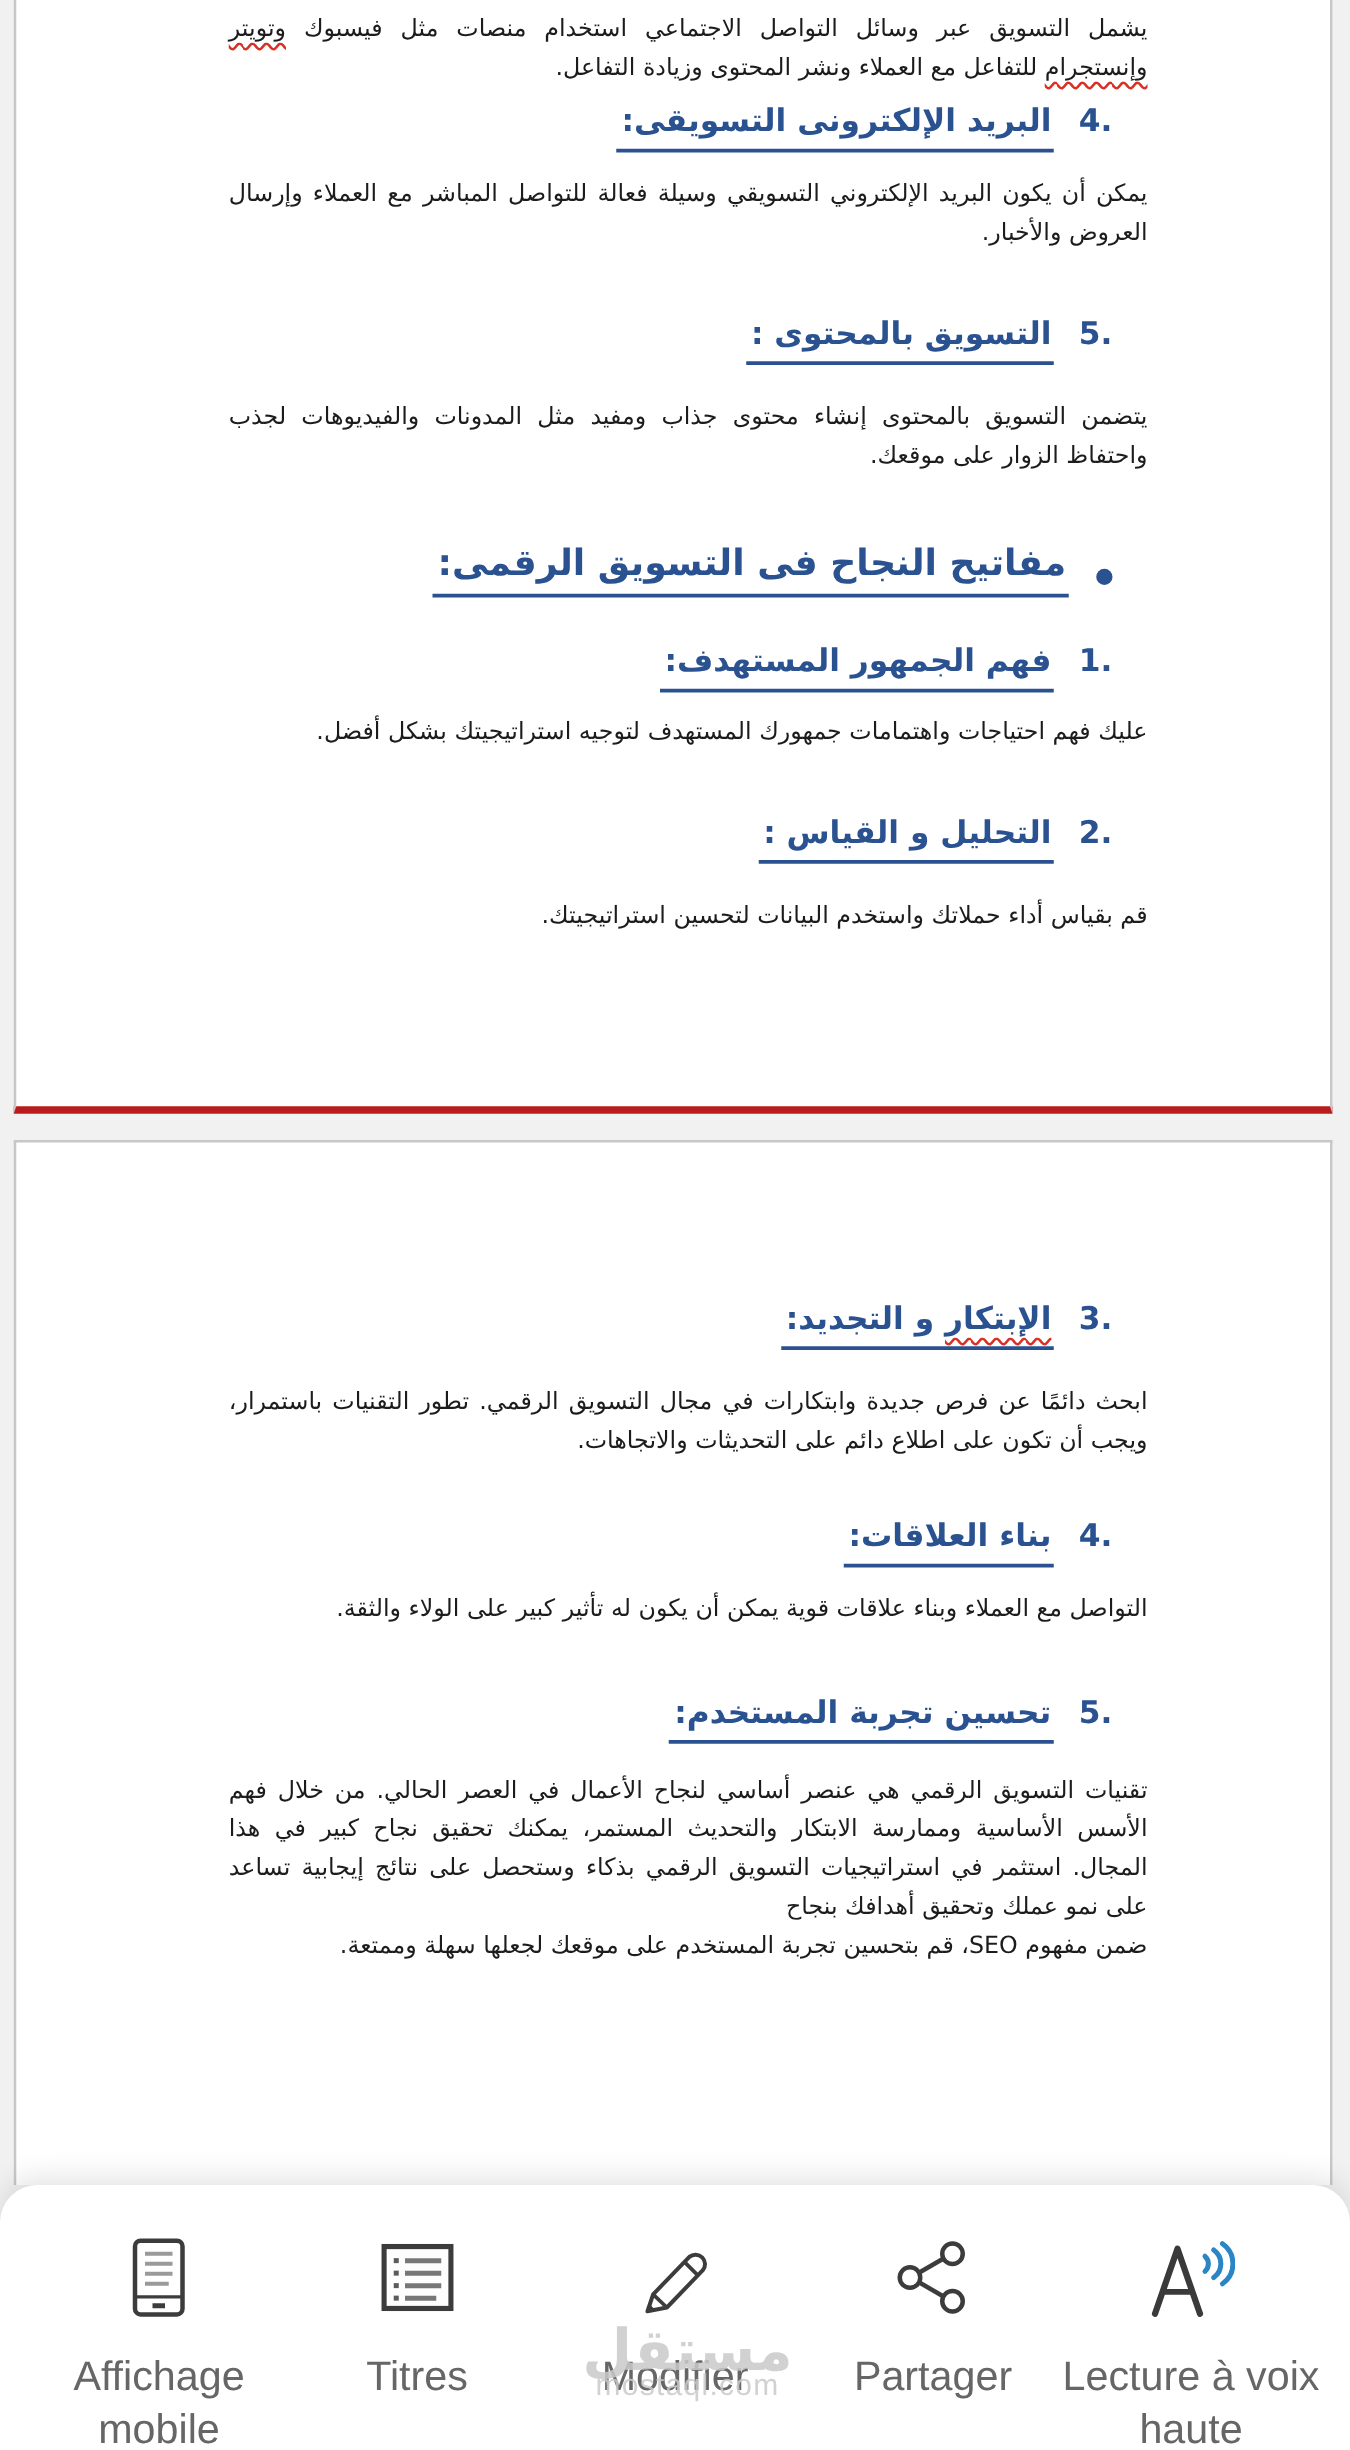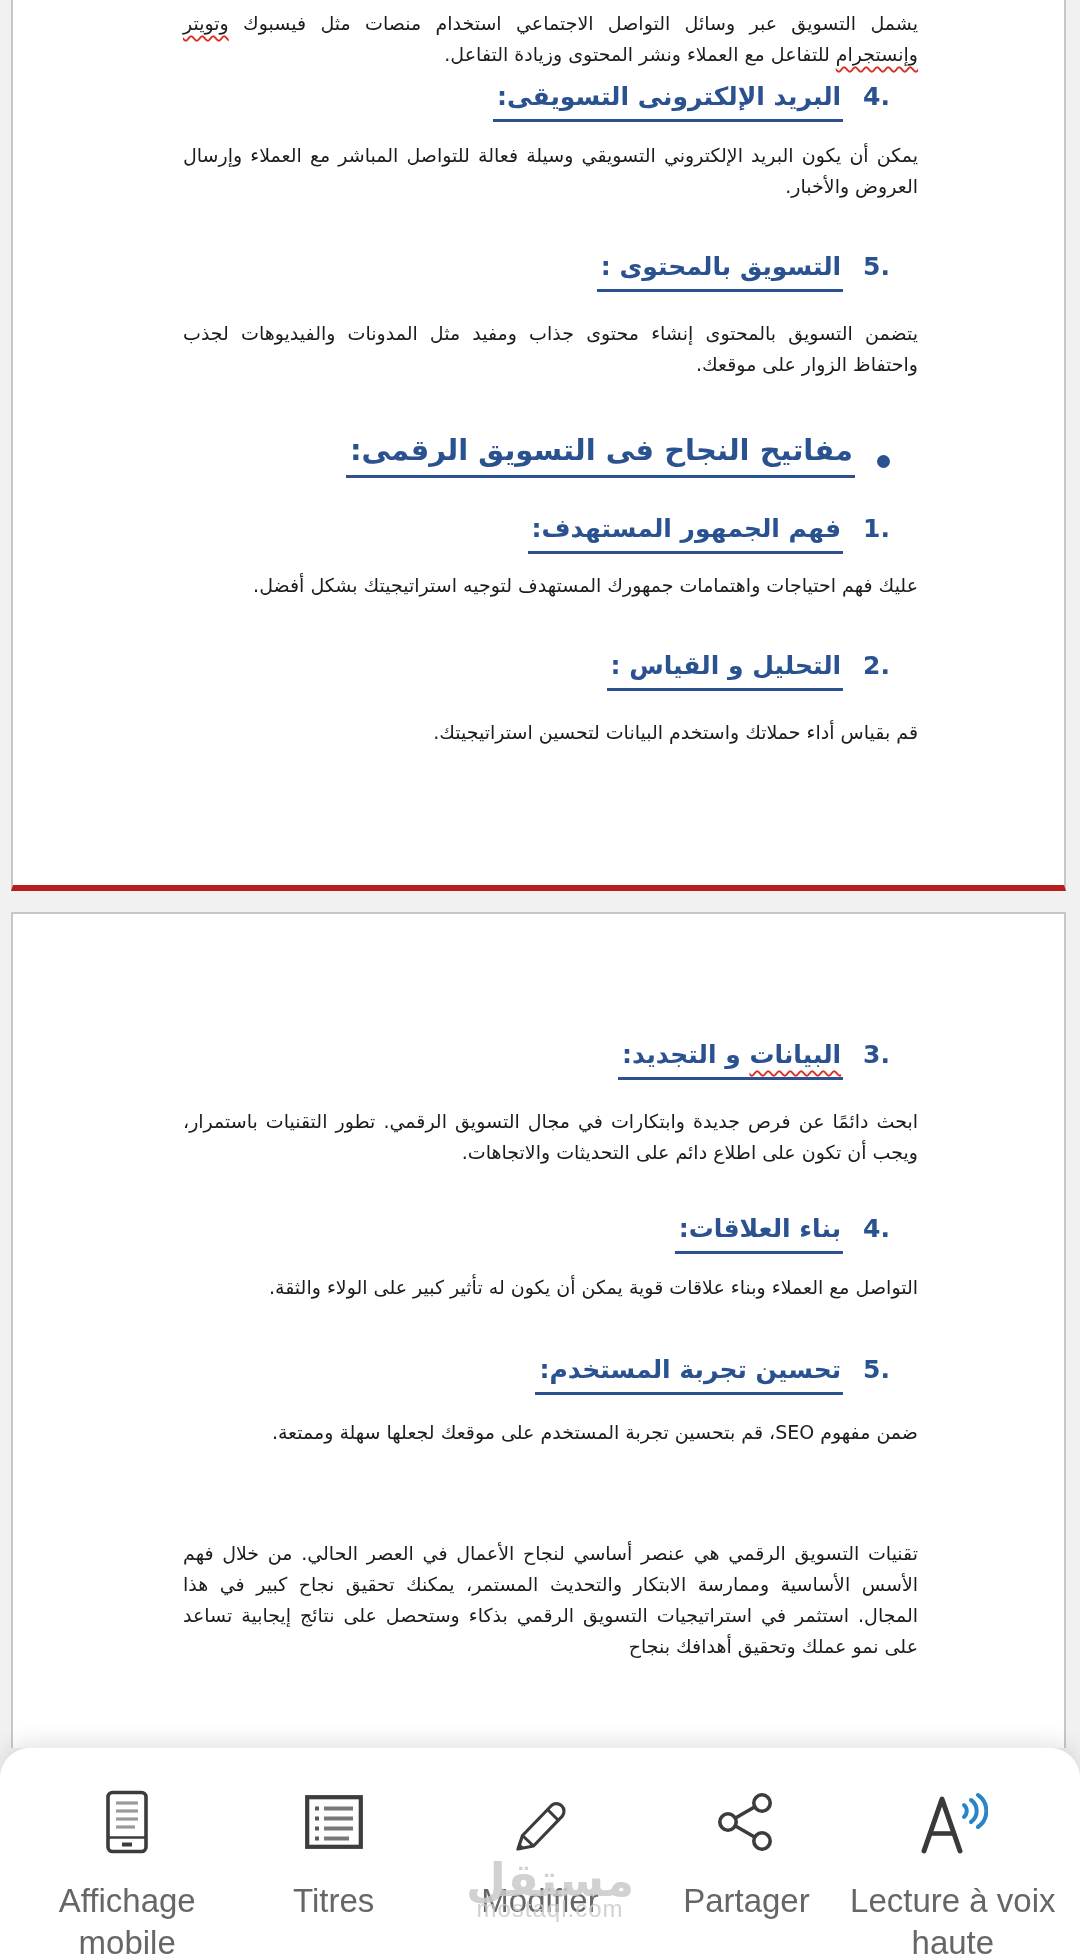--- a/index.html
+++ b/index.html
@@ -147,40 +147,40 @@
     </div>
 
     <p class="para">قم بقياس أداء حملاتك واستخدم البيانات لتحسين استراتيجيتك.</p>
 
   </section>
 
   <section class="page page-2">
 
     <div class="heading mb26">
       <span class="h-num">3.</span>
-      <span class="h-title"><span class="misspelled">البيانات</span><span> و التجديد:</span></span>
+      <span class="h-title"><span class="misspelled">الإبتكار</span><span> و التجديد:</span></span>
     </div>
 
     <p class="para mb44">ابحث دائمًا عن فرص جديدة وابتكارات في مجال التسويق الرقمي. تطور التقنيات باستمرار، ويجب أن تكون على اطلاع دائم على التحديثات والاتجاهات.</p>
 
     <div class="heading mb18">
       <span class="h-num">4.</span>
       <span class="h-title">بناء العلاقات:</span>
     </div>
 
     <p class="para mb50">التواصل مع العملاء وبناء علاقات قوية يمكن أن يكون له تأثير كبير على الولاء والثقة.</p>
 
     <div class="heading mb22">
       <span class="h-num">5.</span>
       <span class="h-title">تحسين تجربة المستخدم:</span>
     </div>
 
+    <p class="para">تقنيات التسويق الرقمي هي عنصر أساسي لنجاح الأعمال في العصر الحالي. من خلال فهم الأسس الأساسية وممارسة الابتكار والتحديث المستمر، يمكنك تحقيق نجاح كبير في هذا المجال. استثمر في استراتيجيات التسويق الرقمي بذكاء وستحصل على نتائج إيجابية تساعد على نمو عملك وتحقيق أهدافك بنجاح</p>
+
     <p class="para mb90">ضمن مفهوم SEO، قم بتحسين تجربة المستخدم على موقعك لجعلها سهلة وممتعة.</p>
-
-    <p class="para">تقنيات التسويق الرقمي هي عنصر أساسي لنجاح الأعمال في العصر الحالي. من خلال فهم الأسس الأساسية وممارسة الابتكار والتحديث المستمر، يمكنك تحقيق نجاح كبير في هذا المجال. استثمر في استراتيجيات التسويق الرقمي بذكاء وستحصل على نتائج إيجابية تساعد على نمو عملك وتحقيق أهدافك بنجاح</p>
 
   </section>
 </div>
 
 <div class="watermark">
   <div class="wm-name">مستقل</div>
   <div class="wm-url">mostaql.com</div>
 </div>
 
 <nav class="toolbar">

